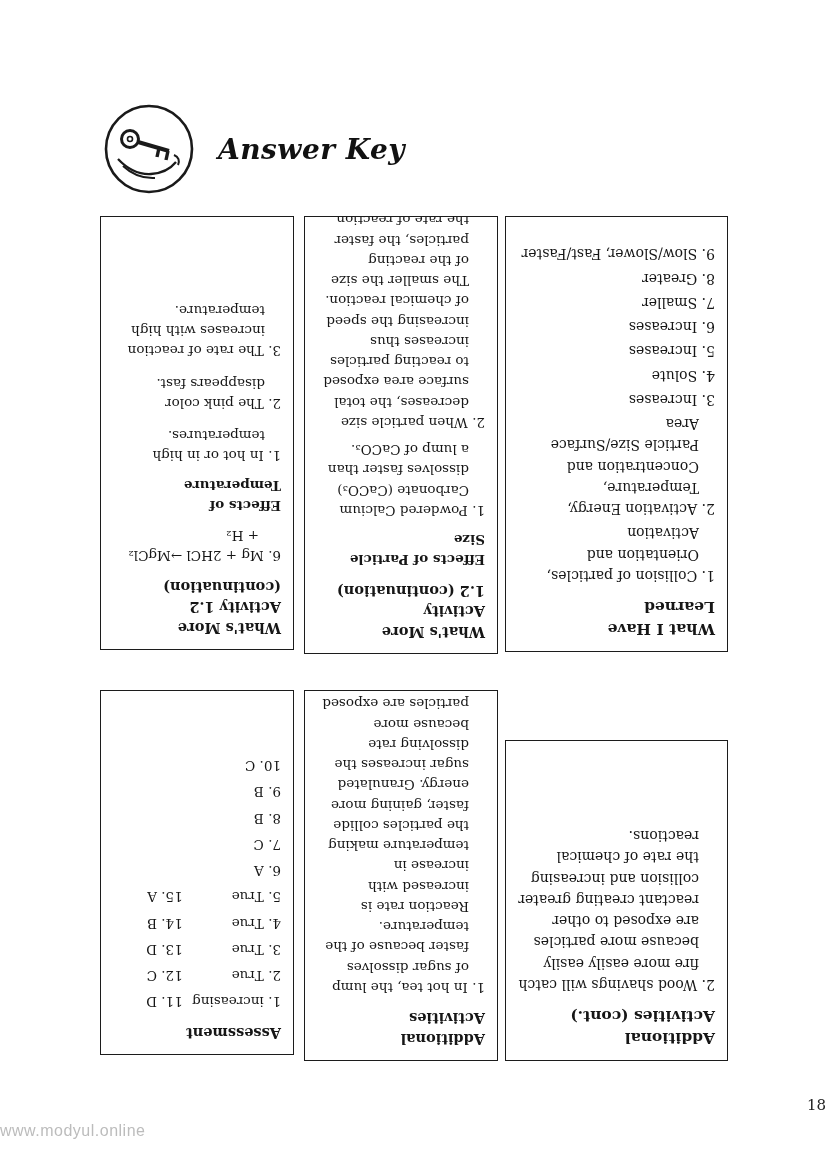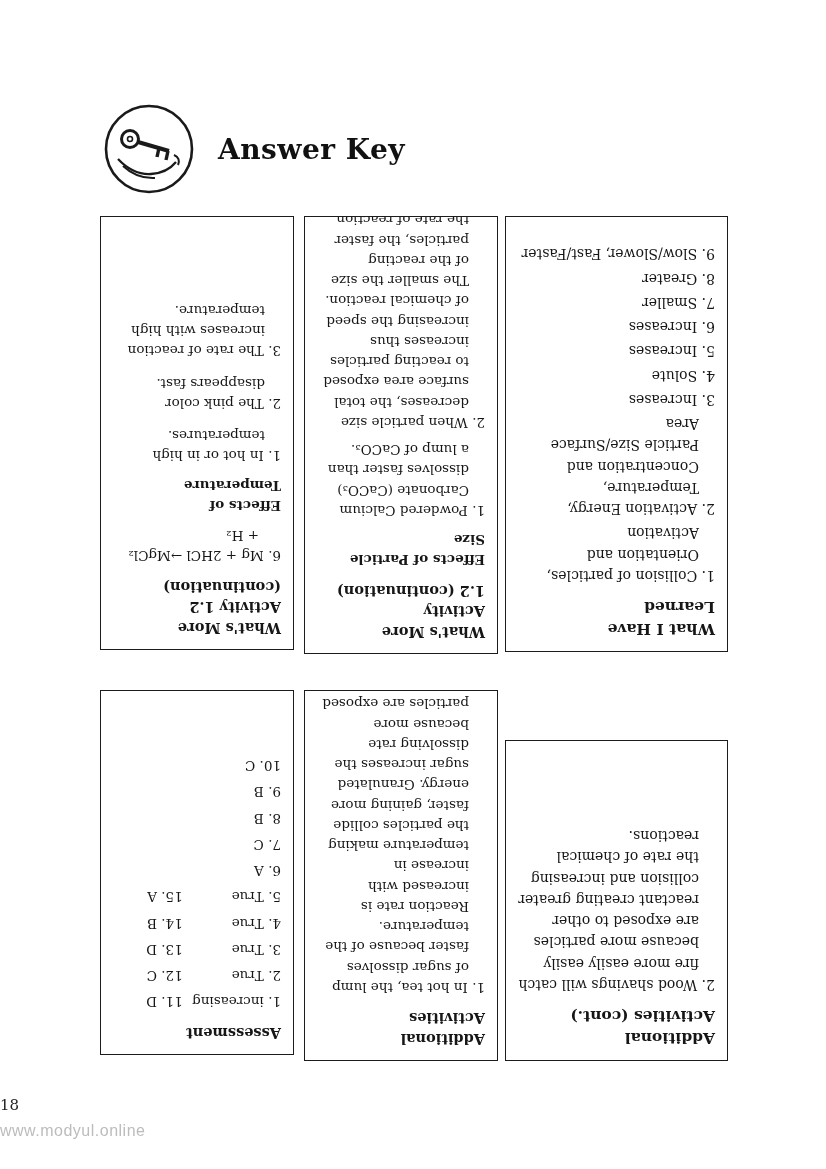--- a/index.html
+++ b/index.html
@@ -12,21 +12,21 @@
     font-family: "DejaVu Serif", "Liberation Serif", serif;
     color: #161616;
     overflow: hidden;
     margin: 0 auto;
   }
 
   
   .icon-wrap { position: absolute; left: 102px; top: 102px; width: 94px; height: 94px; }
   .answer-key-title {
     position: absolute; left: 218px; top: 133px;
-    font-size: 28px; font-weight: bold; 
+    font-size: 28px; font-weight: bold; font-style: italic;
     letter-spacing: 0.5px; color: #111;
   }
 
   
   .box { position: absolute; border: 1.4px solid #1c1c1c; background: #fff; }
   .rot {
     position: absolute; inset: 0;
     transform: rotate(180deg);
     padding: 11px 12px;
     font-size: 13.5px; line-height: 1.5;
@@ -52,21 +52,21 @@
   #b1 { left: 100px; top: 216px; width: 194px; height: 434px; }
   #b2 { left: 304px; top: 216px; width: 194px; height: 438px; }
   #b3 { left: 505px; top: 216px; width: 223px; height: 436px; }
   #b4 { left: 100px; top: 690px; width: 194px; height: 365px; }
   #b5 { left: 304px; top: 690px; width: 194px; height: 371px; }
   #b6 { left: 505px; top: 740px; width: 223px; height: 321px; }
 
   
   .page-number {
     position: absolute; left: 0; right: 0; top: 1096px;
-    text-align: left; font-size: 15px; color: #222;
+    text-align: right; font-size: 15px; color: #222;
   }
   .watermark {
     position: absolute; left: 0; right: 0; top: 1122px;
     text-align: left;
     font-family: "Liberation Sans", sans-serif;
     font-size: 16px; color: #bcbcbc; letter-spacing: 0.5px;
   }
 </style>
 </head>
 <body>

